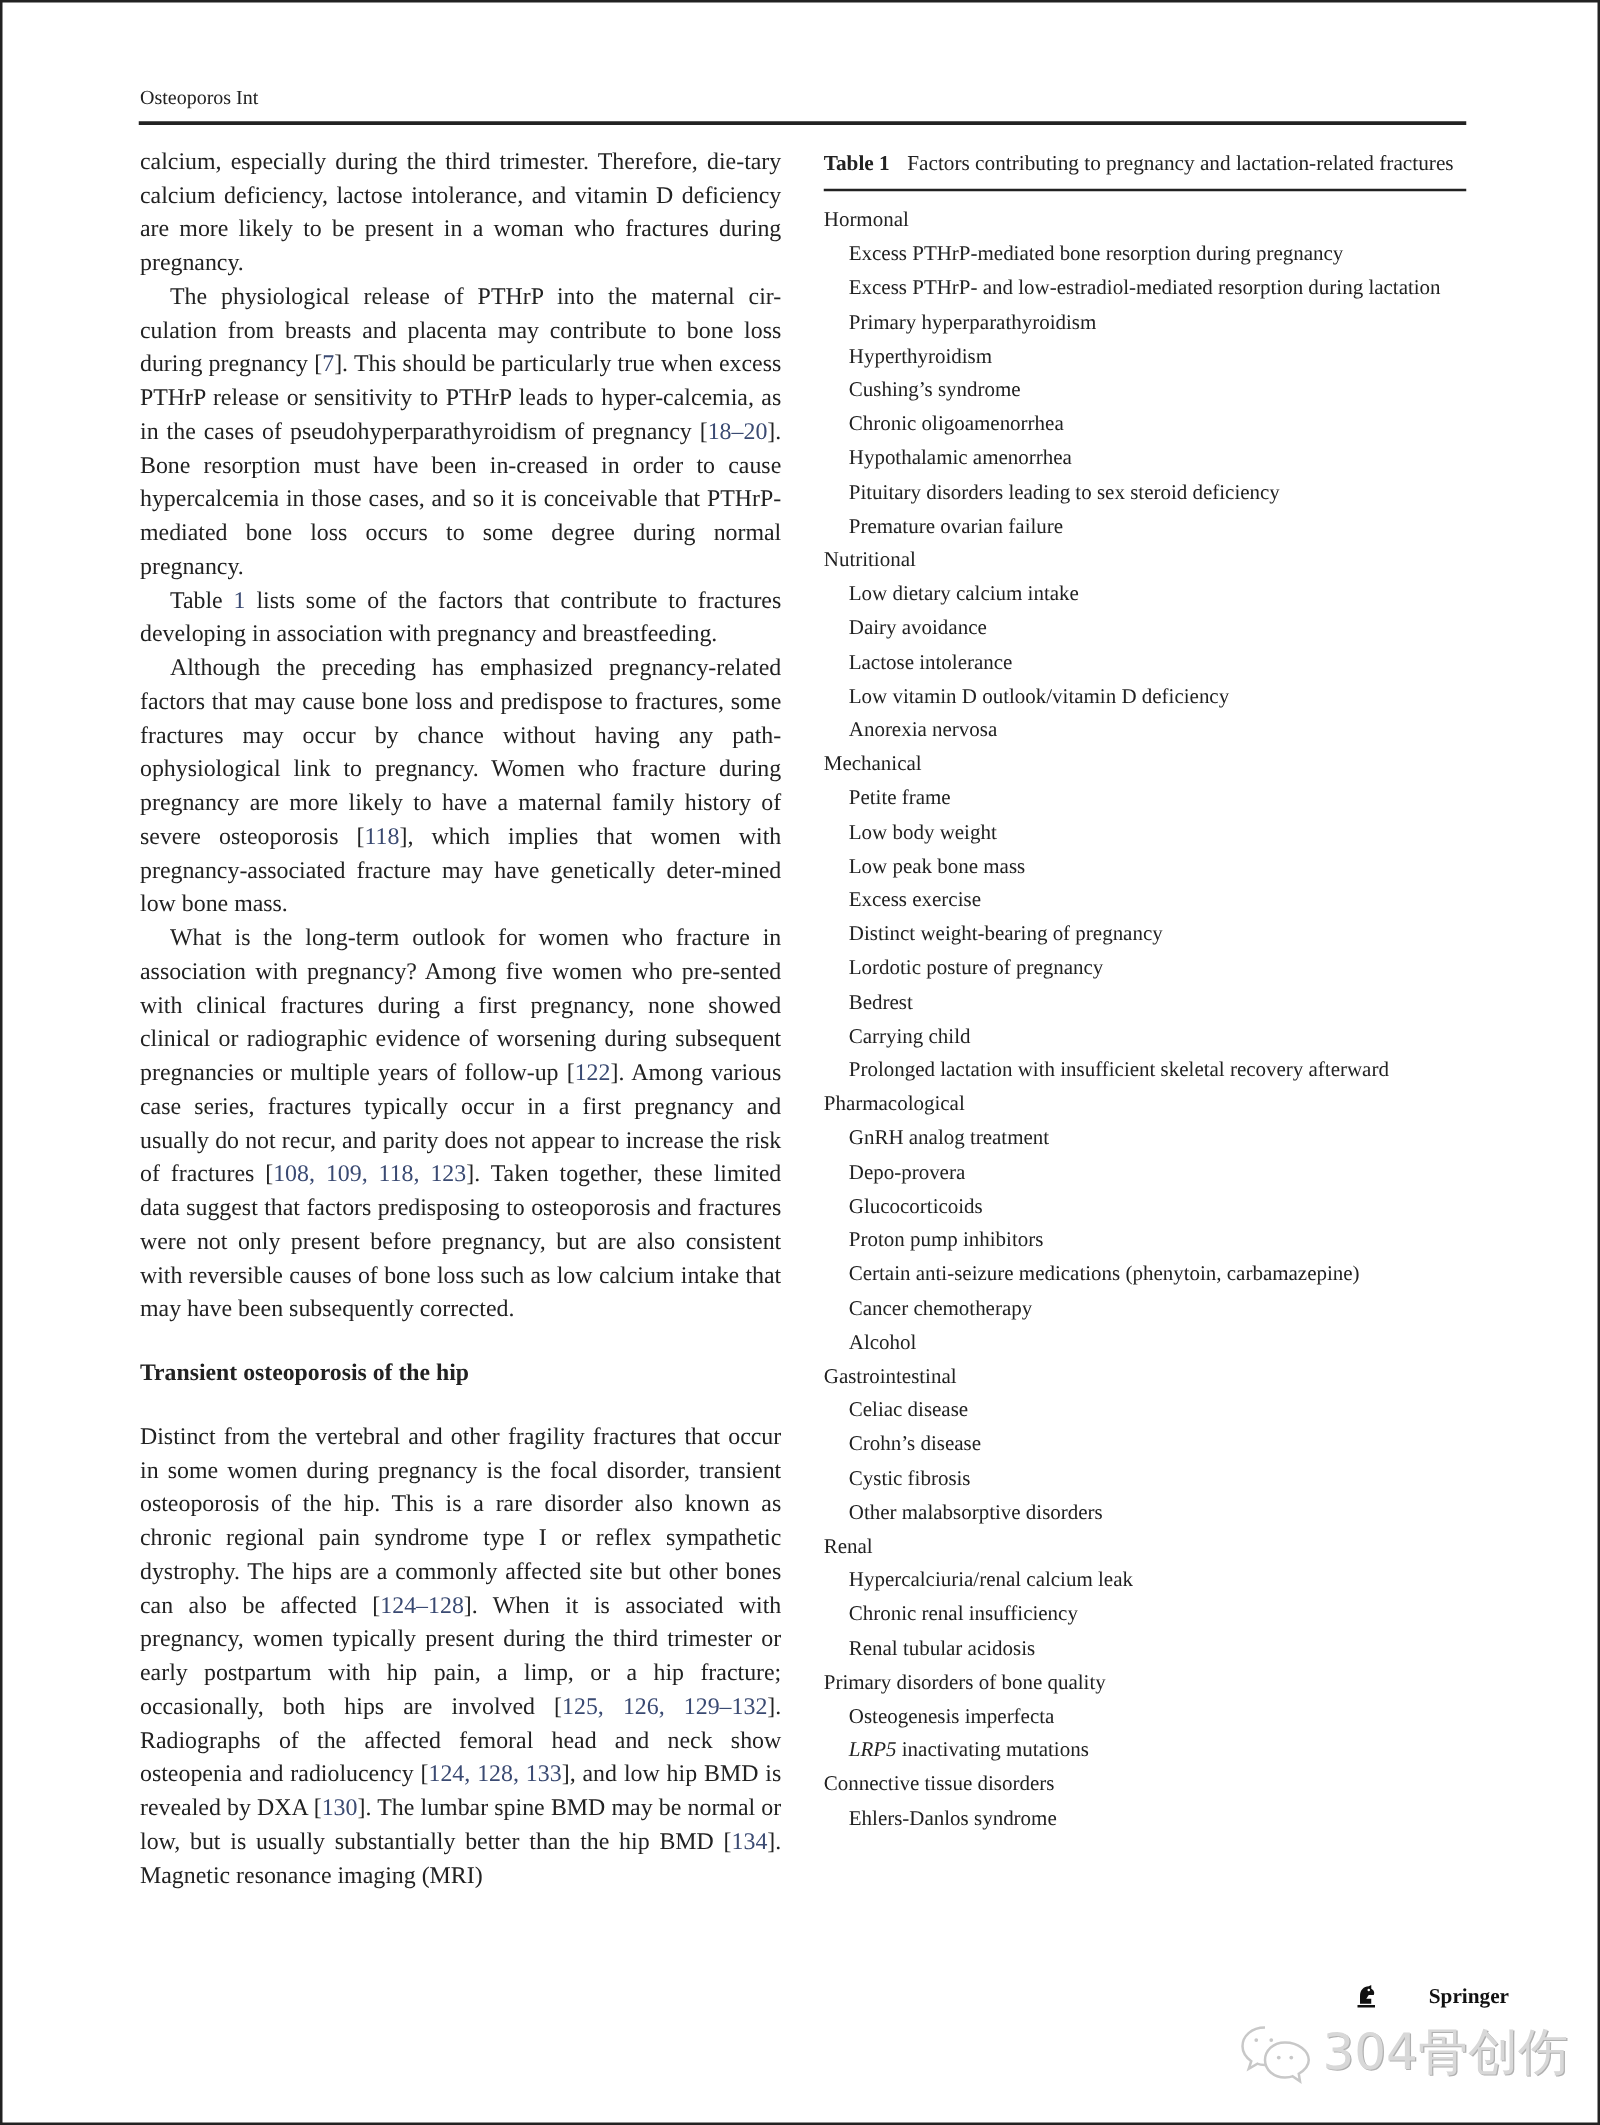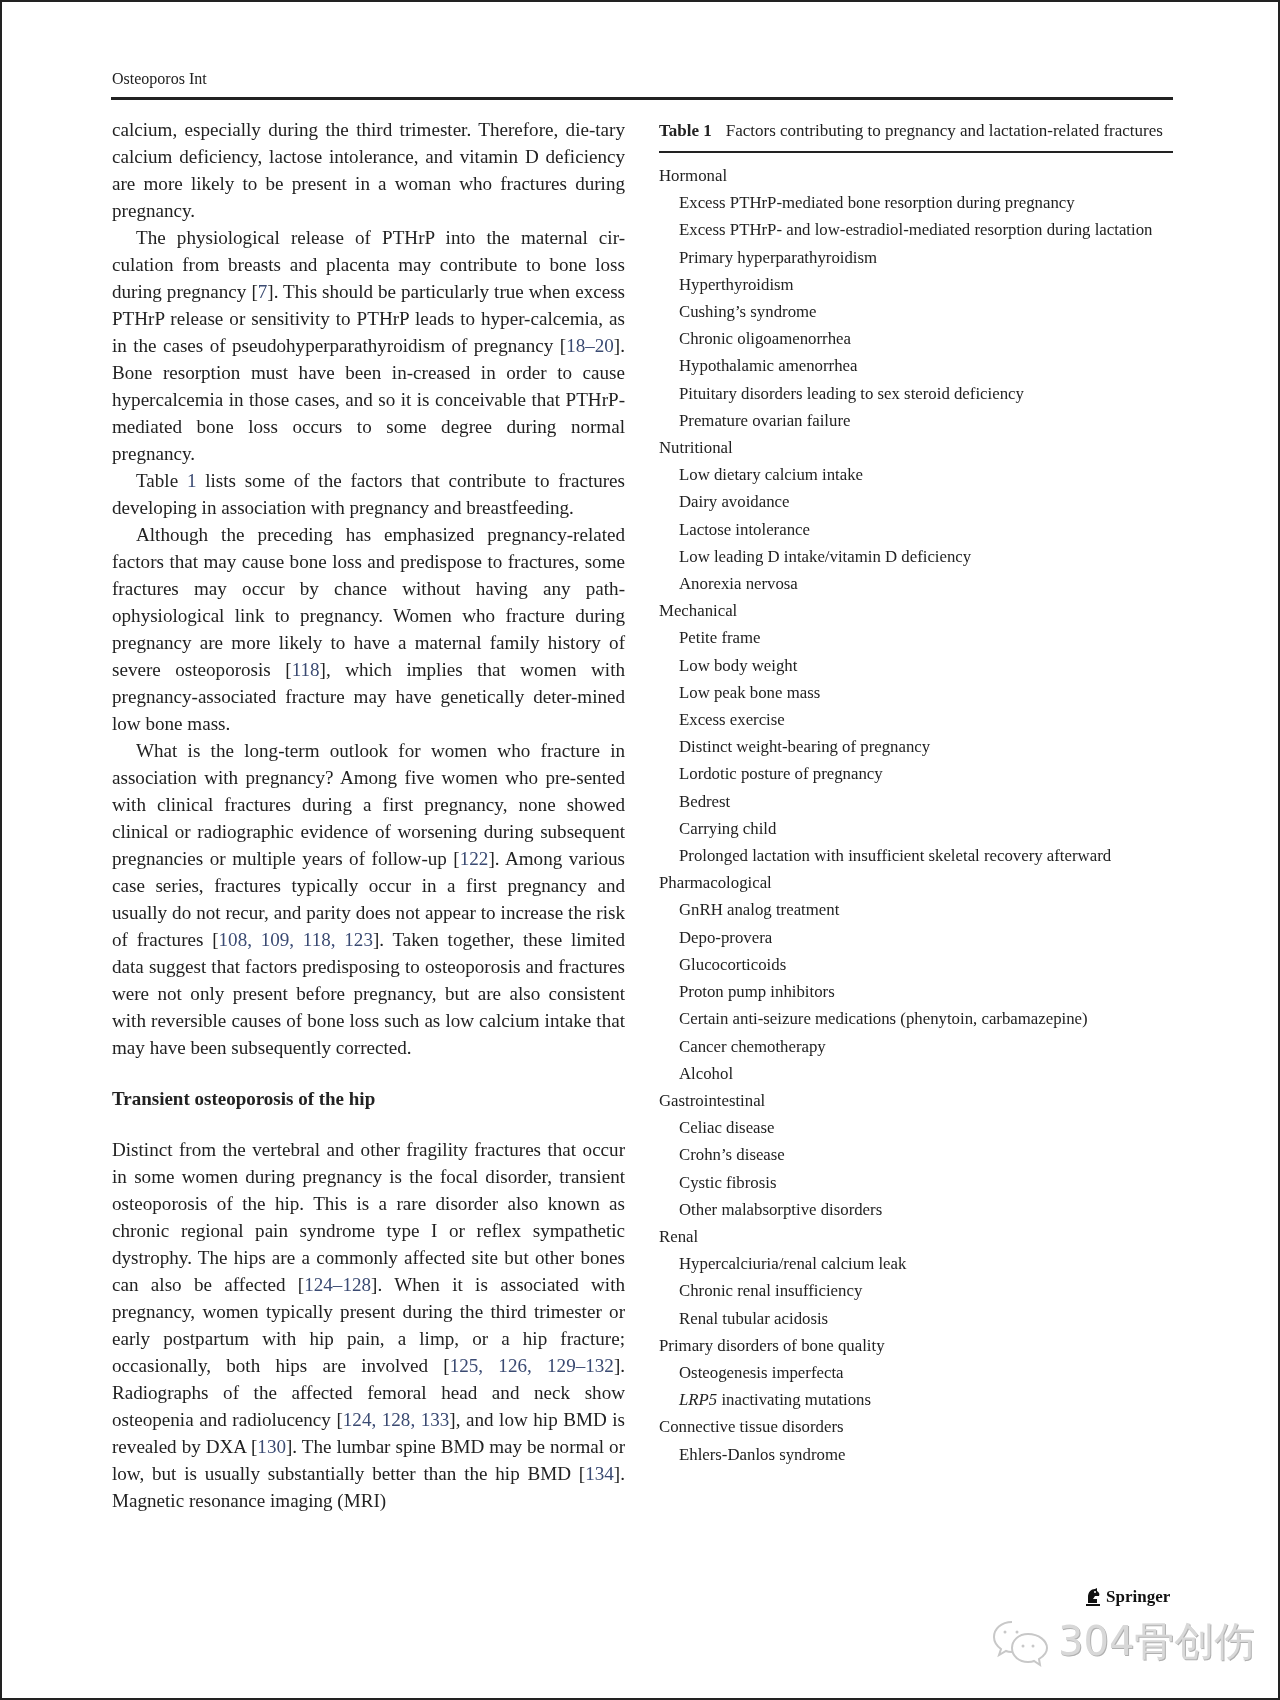--- a/index.html
+++ b/index.html
@@ -34,21 +34,21 @@
     font-size: 17px; line-height: 22px; text-align: justify; padding-bottom: 9px;
   }
   .table-caption .label { font-weight: bold; margin-right: 14px; }
   .table-rule { height: 2px; background: #222; margin-bottom: 9px; }
   .table-body { font-size: 16.8px; line-height: 27.2px; }
   .cat-row { padding-left: 0; white-space: nowrap; }
   .item-row { padding-left: 20px; white-space: nowrap; }
   .item-row i { font-style: italic; }
   .springer-logo {
     position: absolute; left: 1082px; top: 1585px; display: flex; align-items: center;
-    font-family: "Liberation Serif", serif; font-weight: bold; font-size: 17px; color: #111;
+    font-family: "Liberation Serif", serif; font-weight: bold; font-size: 17px; color: #111; gap: 37px;
   }
   .springer-logo svg { margin-right: 4px; }
   .watermark {
     position: absolute; left: 990px; top: 1612px; display: flex; align-items: center;
     font-family: "DejaVu Sans", sans-serif; font-size: 40px; color: #d8d8d8;
     text-shadow: 1px 1px 0 #b0b0b0;
   }
   .watermark svg { margin-right: 8px; }
 </style>
 </head>
@@ -85,21 +85,21 @@
         <div class="item-row">Hyperthyroidism</div>
         <div class="item-row">Cushing’s syndrome</div>
         <div class="item-row">Chronic oligoamenorrhea</div>
         <div class="item-row">Hypothalamic amenorrhea</div>
         <div class="item-row">Pituitary disorders leading to sex steroid deficiency</div>
         <div class="item-row">Premature ovarian failure</div>
         <div class="cat-row">Nutritional</div>
         <div class="item-row">Low dietary calcium intake</div>
         <div class="item-row">Dairy avoidance</div>
         <div class="item-row">Lactose intolerance</div>
-        <div class="item-row">Low leading D intake/vitamin D deficiency</div>
+        <div class="item-row">Low vitamin D outlook/vitamin D deficiency</div>
         <div class="item-row">Anorexia nervosa</div>
         <div class="cat-row">Mechanical</div>
         <div class="item-row">Petite frame</div>
         <div class="item-row">Low body weight</div>
         <div class="item-row">Low peak bone mass</div>
         <div class="item-row">Excess exercise</div>
         <div class="item-row">Distinct weight-bearing of pregnancy</div>
         <div class="item-row">Lordotic posture of pregnancy</div>
         <div class="item-row">Bedrest</div>
         <div class="item-row">Carrying child</div>

